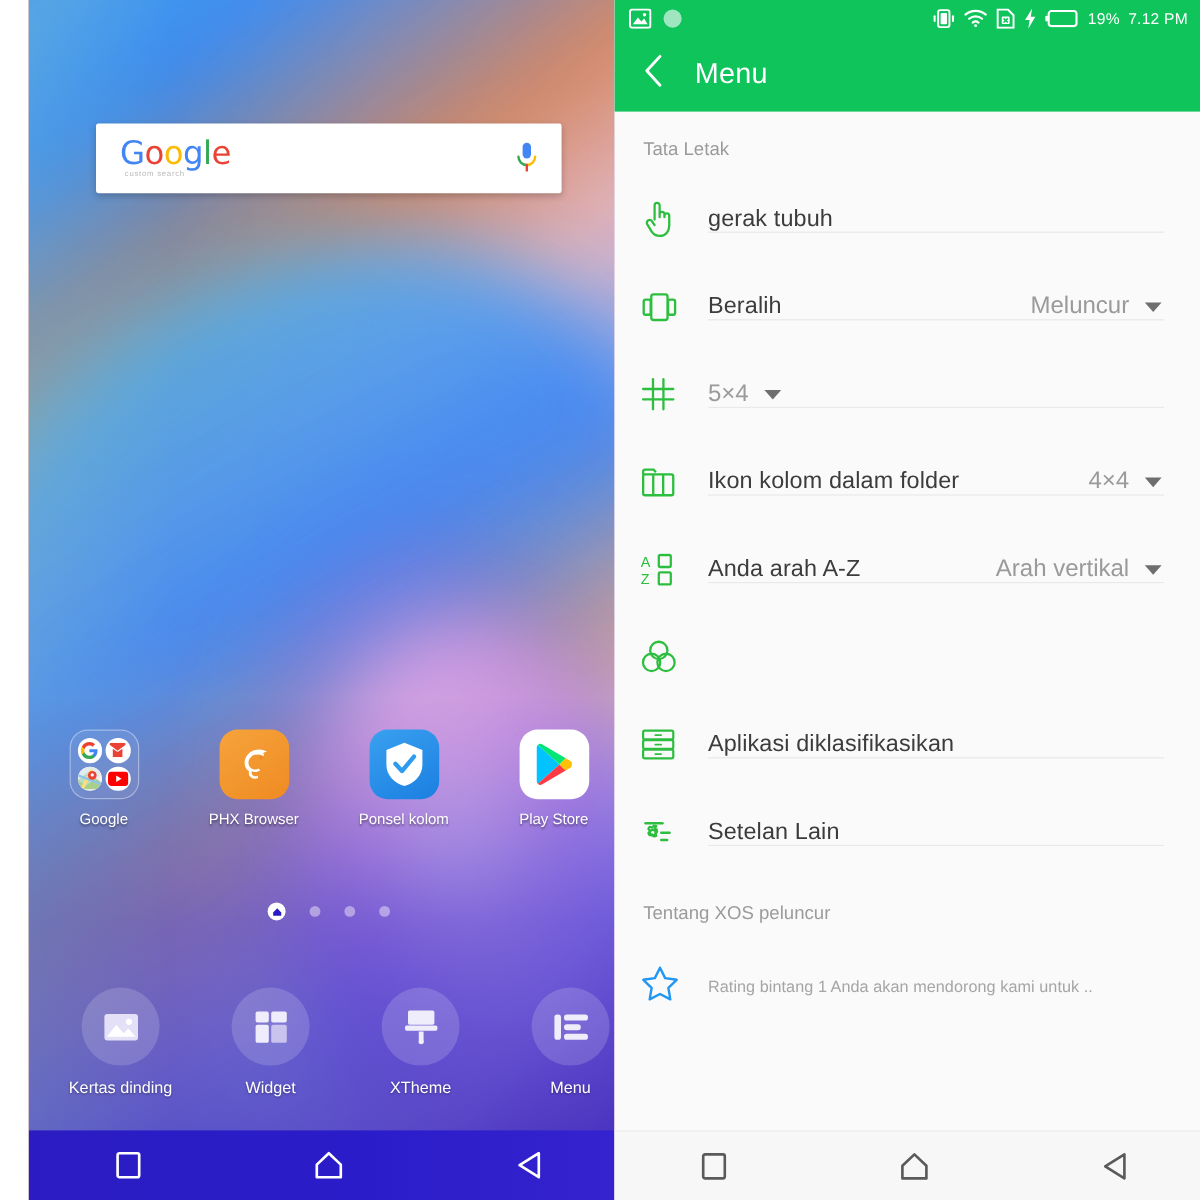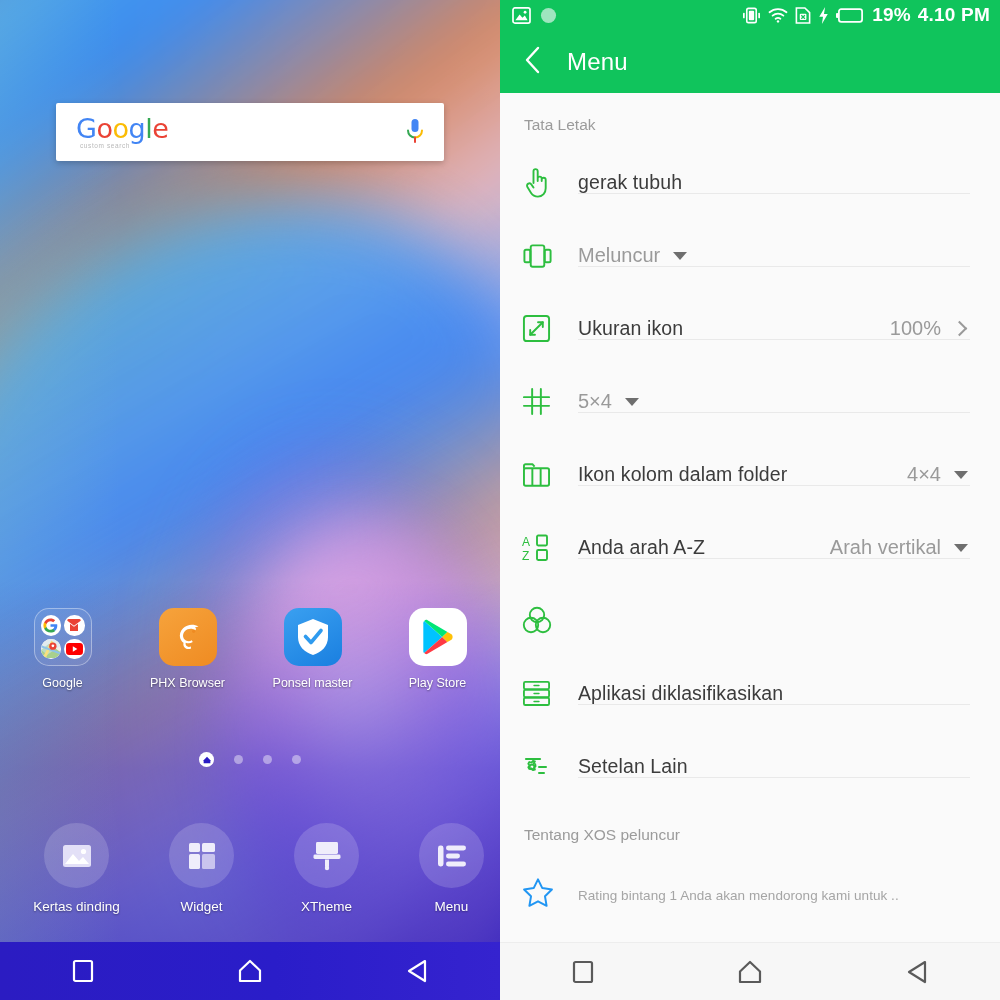--- a/index.html
+++ b/index.html
@@ -8,20 +8,21 @@
     font-family:"Liberation Sans", sans-serif;
     background:#fff;
     -webkit-font-smoothing:antialiased;
   }
   .screen { position:relative; width:1000px; height:1000px; display:flex; }
 
   
   .home {
     position:relative; width:500px; height:1000px; overflow:hidden;
     background:#c2410c;
+    margin-left:24px;
   }
   .wp { position:absolute; inset:0; }
   .wp-base {
     position:absolute; inset:0;
     background:
       radial-gradient(120% 90% at 108% 4%, #9b35f0 0%, #8a2ef0 22%, #7a27ee 42%, rgba(122,39,238,0) 72%),
       radial-gradient(140% 110% at 100% 100%, #3a1fd0 0%, #2d19c6 45%, #241bb8 100%),
       linear-gradient(168deg,#8d31f2 0%, #7a2aee 18%, #5a36e2 42%, #2f25cf 70%, #241cb6 100%);
   }
   .swoosh {
@@ -147,21 +148,21 @@
   .nav-btn { flex:1; display:flex; align-items:center; justify-content:center; }
 
   
   .menu { position:relative; width:500px; height:1000px; background:#fafafa; overflow:hidden; }
   .statusbar {
     height:30px; background:#10c45c; display:flex; align-items:center;
     padding:0 10px 0 12px; color:#fff;
   }
   .sb-left { display:flex; align-items:center; gap:9px; }
   .sb-right { margin-left:auto; display:flex; align-items:center; gap:7px; font-size:14.5px; }
-  .sb-text { font-size:19px; letter-spacing:.2px;font-weight:bold; }
+  .sb-text { font-size:13px; letter-spacing:.2px; }
 
   .appbar { height:63px; background:#10c45c; display:flex; align-items:center; padding-left:24px; gap:26px; }
   .appbar-title { color:#fff; font-size:24px; letter-spacing:.2px; }
 
   .section-head { font-size:15.5px; color:#9b9b9b; padding:23px 0 12px 24px; }
   .rows { padding:0; }
   .row { display:flex; align-items:center; min-height:73px; padding-left:22px; padding-right:30px; position:relative; }
   .row-icon { width:56px; flex:0 0 56px; display:flex; align-items:center; justify-content:flex-start; }
   .row-body { flex:1; display:flex; align-items:center; padding-right:2px; height:100%; position:relative; }
   .row-textwrap { flex:1; display:flex; flex-direction:column; justify-content:center; }
@@ -258,21 +259,21 @@
         <div class="app-label">PHX Browser</div>
       </div>
 
       <div class="app">
         <div class="app-ico ponsel">
           <svg width="38" height="40" viewBox="0 0 38 40">
             <path d="M19 2 L34 8 V20c0 9-6.4 15.4-15 18C10.4 35.4 4 29 4 20V8z" fill="#fff"></path>
             <path d="M11.5 19.5 L17 25.5 L27 13.5" fill="none" stroke="#2f9bef" stroke-width="3.6" stroke-linecap="round" stroke-linejoin="round"></path>
           </svg>
         </div>
-        <div class="app-label">Ponsel master</div>
+        <div class="app-label">Ponsel kolom</div>
       </div>
 
       <div class="app">
         <div class="app-ico play">
           <svg width="33" height="36" viewBox="0 0 34 38">
             <path d="M3 2 L22 19 L3 36 C2.2 35.4 2 34.5 2 33.4V4.6C2 3.5 2.2 2.6 3 2z" fill="#00C3FF"></path>
             <path d="M3 2 L22 19 L27.5 13.6 L6.5 1.3 C5.3.6 4 .8 3 2z" fill="#00E676"></path>
             <path d="M3 36 L22 19 L27.5 24.4 L6.5 36.7 C5.3 37.4 4 37.2 3 36z" fill="#FF3A44"></path>
             <path d="M27.5 13.6 L31.7 16.1 C33.4 17.1 33.4 20.9 31.7 21.9 L27.5 24.4 L22 19z" fill="#FFC107"></path>
           </svg>
@@ -403,21 +404,21 @@
               <path d="M7.2 0 L1 10.2 H5 L3.8 18 L10 7.4 H6z" fill="#fff"></path>
             </svg>
         </span>
         <span>
           <svg class="gicn" width="29" height="15" viewBox="0 0 30 15">
               <rect x="3" y="1" width="24" height="13" rx="2.4" fill="none" stroke="#fff" stroke-width="1.8"></rect>
               <rect x="0" y="5" width="2.4" height="5" rx="1" fill="#fff"></rect>
             </svg>
         </span>
         <span class="sb-text">19%</span>
-        <span class="sb-text">4.10 PM</span>
+        <span class="sb-text">7.12 PM</span>
       </div>
     </div>
 
     <div class="appbar">
       <span>
         <svg width="17" height="28" viewBox="0 0 17 28">
             <path d="M14 2 L3 14 L14 26" fill="none" stroke="#fff" stroke-width="2.4" stroke-linecap="round" stroke-linejoin="round"></path>
           </svg>
       </span>
       <span class="appbar-title">Menu</span>
@@ -443,44 +444,29 @@
 
       <div class="row">
         <div class="row-icon">
           <svg width="31" height="26" viewBox="0 0 32 26">
             <rect x="9" y="2" width="14" height="22" rx="2" fill="none" stroke="#2dbe3f" stroke-width="2"></rect>
             <rect x="2.5" y="6.5" width="6" height="13" rx="1.6" fill="none" stroke="#2dbe3f" stroke-width="2"></rect>
             <rect x="23.5" y="6.5" width="6" height="13" rx="1.6" fill="none" stroke="#2dbe3f" stroke-width="2"></rect>
           </svg>
         </div>
         <div class="row-body">
+          <div class="row-textwrap">
+              <span class="row-label">Beralih</span>
+            </div>
           <span class="row-value">Meluncur</span>
           <span class="caret-down"></span>
           <div class="row-divider"></div>
         </div>
       </div>
 
-      <div class="row">
-        <div class="row-icon">
-          <svg width="29" height="29" viewBox="0 0 30 30">
-            <rect x="2" y="2" width="26" height="26" rx="3" fill="none" stroke="#2dbe3f" stroke-width="2"></rect>
-            <path d="M8.5 21.5 L21.5 8.5" stroke="#2dbe3f" stroke-width="2" stroke-linecap="round"></path>
-            <path d="M8.5 16.6 V21.5 H13.4" fill="none" stroke="#2dbe3f" stroke-width="2" stroke-linecap="round" stroke-linejoin="round"></path>
-            <path d="M16.6 8.5 H21.5 V13.4" fill="none" stroke="#2dbe3f" stroke-width="2" stroke-linecap="round" stroke-linejoin="round"></path>
-          </svg>
-        </div>
-        <div class="row-body">
-          <div class="row-textwrap">
-              <span class="row-label">Ukuran ikon</span>
-            </div>
-          <span class="row-value">100%</span>
-          <span class="chev-right"></span>
-          <div class="row-divider"></div>
-        </div>
-      </div>
 
       <div class="row">
         <div class="row-icon">
           <svg width="29" height="29" viewBox="0 0 30 30">
             <path d="M10.5 2 V28 M19.5 2 V28 M2 10.5 H28 M2 19.5 H28" stroke="#2dbe3f" stroke-width="2" stroke-linecap="round"></path>
           </svg>
         </div>
         <div class="row-body">
           <span class="row-value">5×4</span>
           <span class="caret-down"></span>

